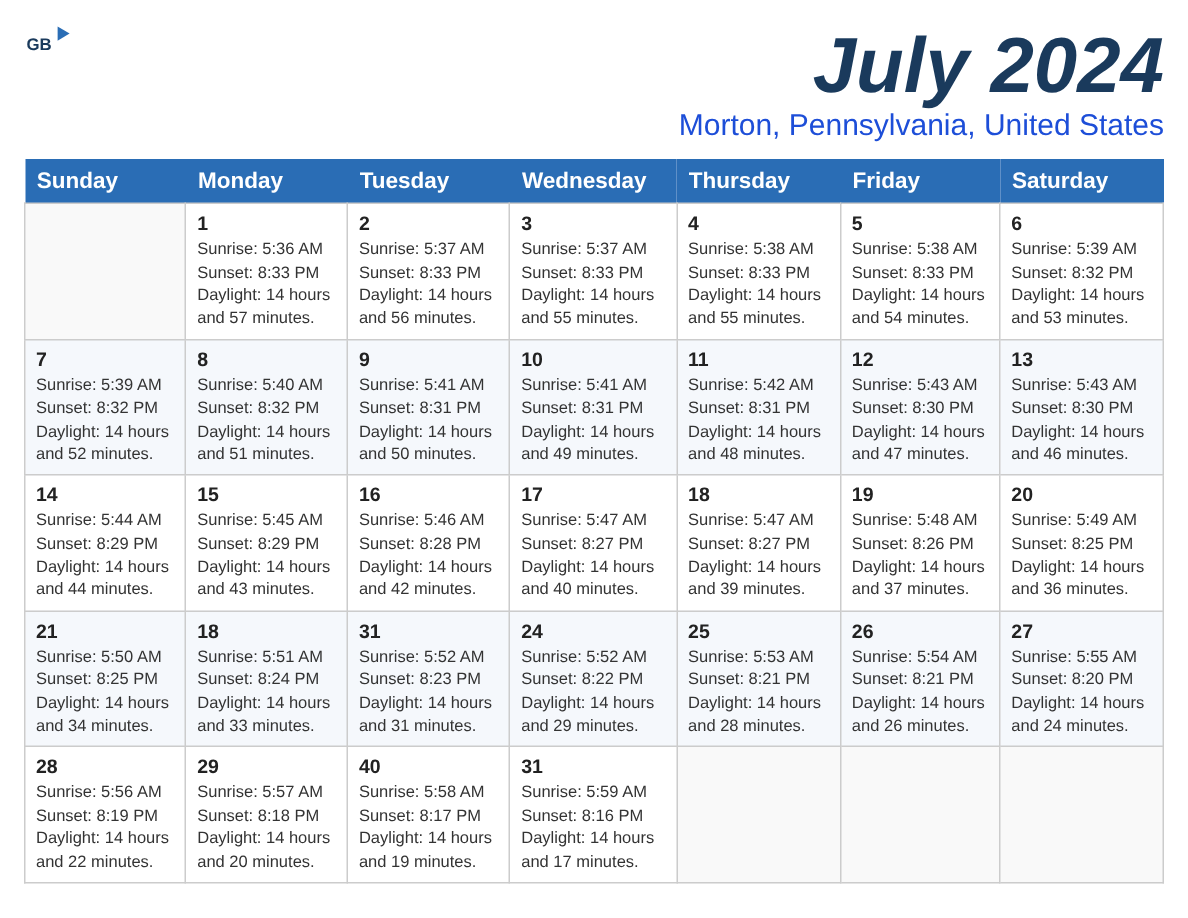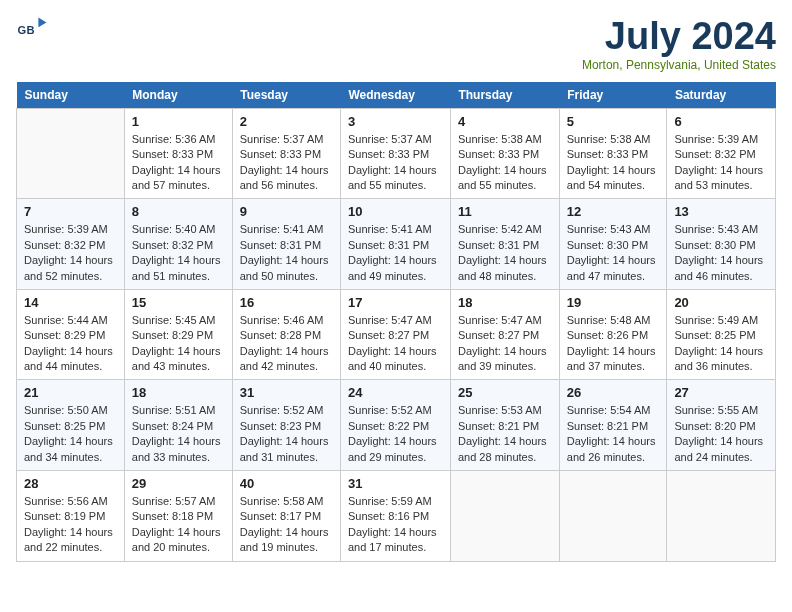--- a/index.html
+++ b/index.html
@@ -22,40 +22,41 @@
     }
     .logo-icon {
       width: 32px;
       height: 32px;
       margin-right: 4px;
     }
     .title-area {
       text-align: right;
     }
     .month-title {
-      font-size: 38px;
+      font-size: 52px;
       font-weight: bold;
       color: #1a3a5c;
       line-height: 1.1;
+      font-style: italic;
     }
     .location {
-      font-size: 12px;
-      color: #4d7c0f;
+      font-size: 20px;
+      color: #1d4ed8;
     }
     table {
       width: 100%;
       border-collapse: collapse;
       font-size: 11px;
     }
     th {
       background-color: #2a6db5;
       color: #fff;
       text-align: left;
       padding: 6px 8px;
-      font-size: 12px;
+      font-size: 15px;
       font-weight: bold;
     }
     td {
       border: 1px solid #ccc;
       vertical-align: top;
       padding: 5px 7px;
       height: 80px;
       width: 113px;
     }
     td.empty {

